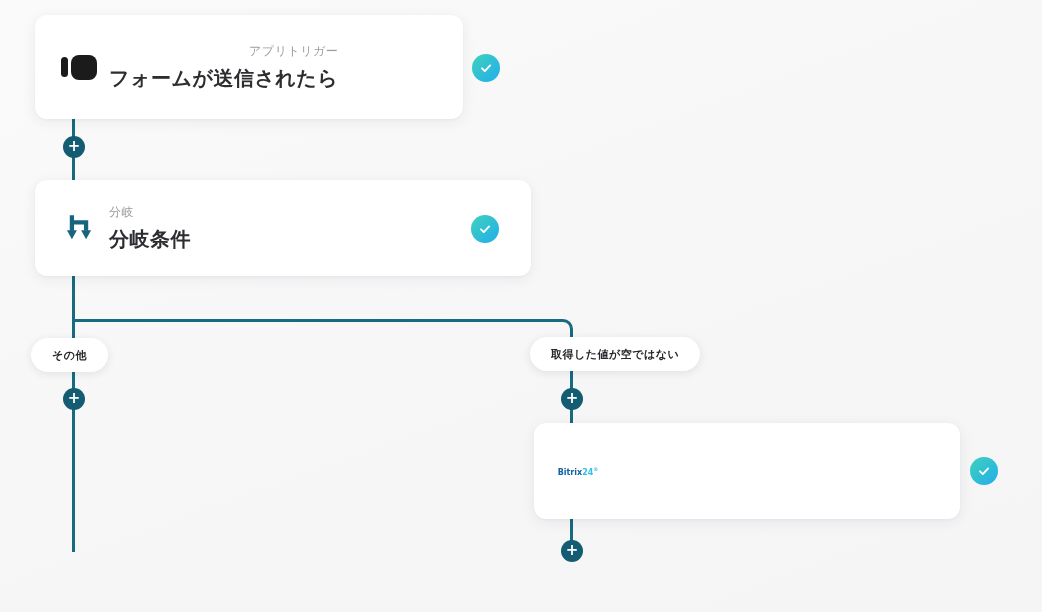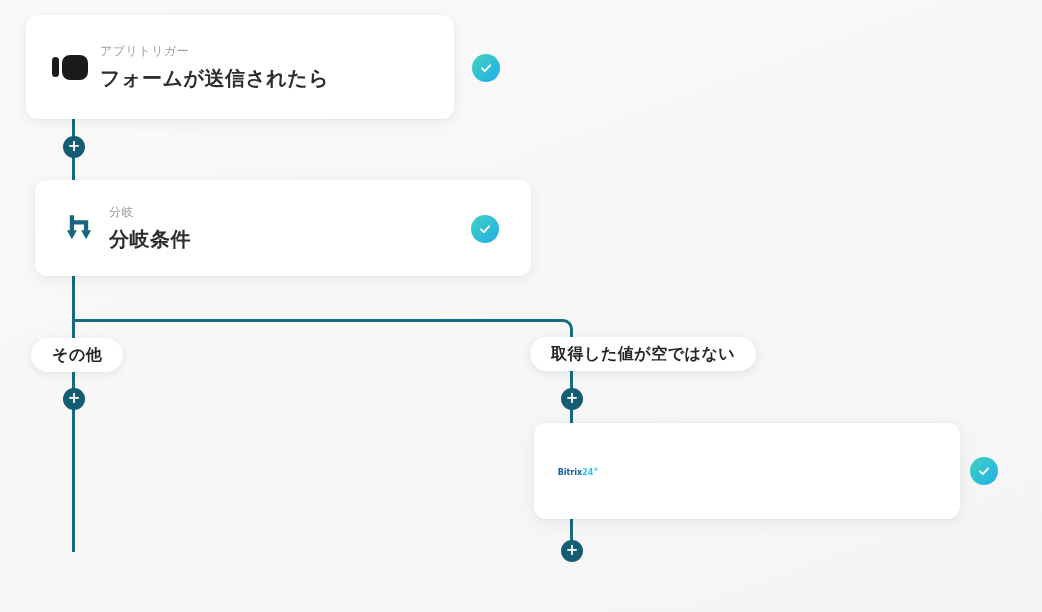--- a/index.html
+++ b/index.html
@@ -123,40 +123,40 @@
   .branch-pill {
     position: absolute;
     height: 34px;
     background: #ffffff;
     border-radius: 17px;
     box-shadow: 0 2px 8px rgba(30,40,50,0.10);
     display: flex;
     align-items: center;
     justify-content: center;
     padding: 0 21px;
-    font-size: 16px;
+    font-size: 11px;
     font-weight: bold;
     color: #24262a;
     letter-spacing: 0.5px;
     z-index: 3;
     cursor: pointer;
     white-space: nowrap;
   }
 </style>
 </head>
 <body>
 
 <div class="canvas">
 
   <div class="vline" style="left:72px; top:119px; height:62px;"></div>
   <div class="vline" style="left:72px; top:276px; height:276px;"></div>
   <div class="hcorner" style="left:73px; top:319px; width:500px; height:14px;"></div>
   <div class="vline" style="left:570px; top:330px; height:222px;"></div>
 
-  <div class="card" style="left:26px; top:15px; width:428px; height:104px;">
+  <div class="card" style="left:35px; top:15px; width:428px; height:104px;text-align:right;">
     <div class="card-icon-box">
       <div class="form-icon">
         <div class="bar"></div>
         <div class="block"></div>
       </div>
     </div>
     <div class="card-texts">
       <div class="card-type-label">アプリトリガー</div>
       <div class="card-title">フォームが送信されたら</div>
     </div>

